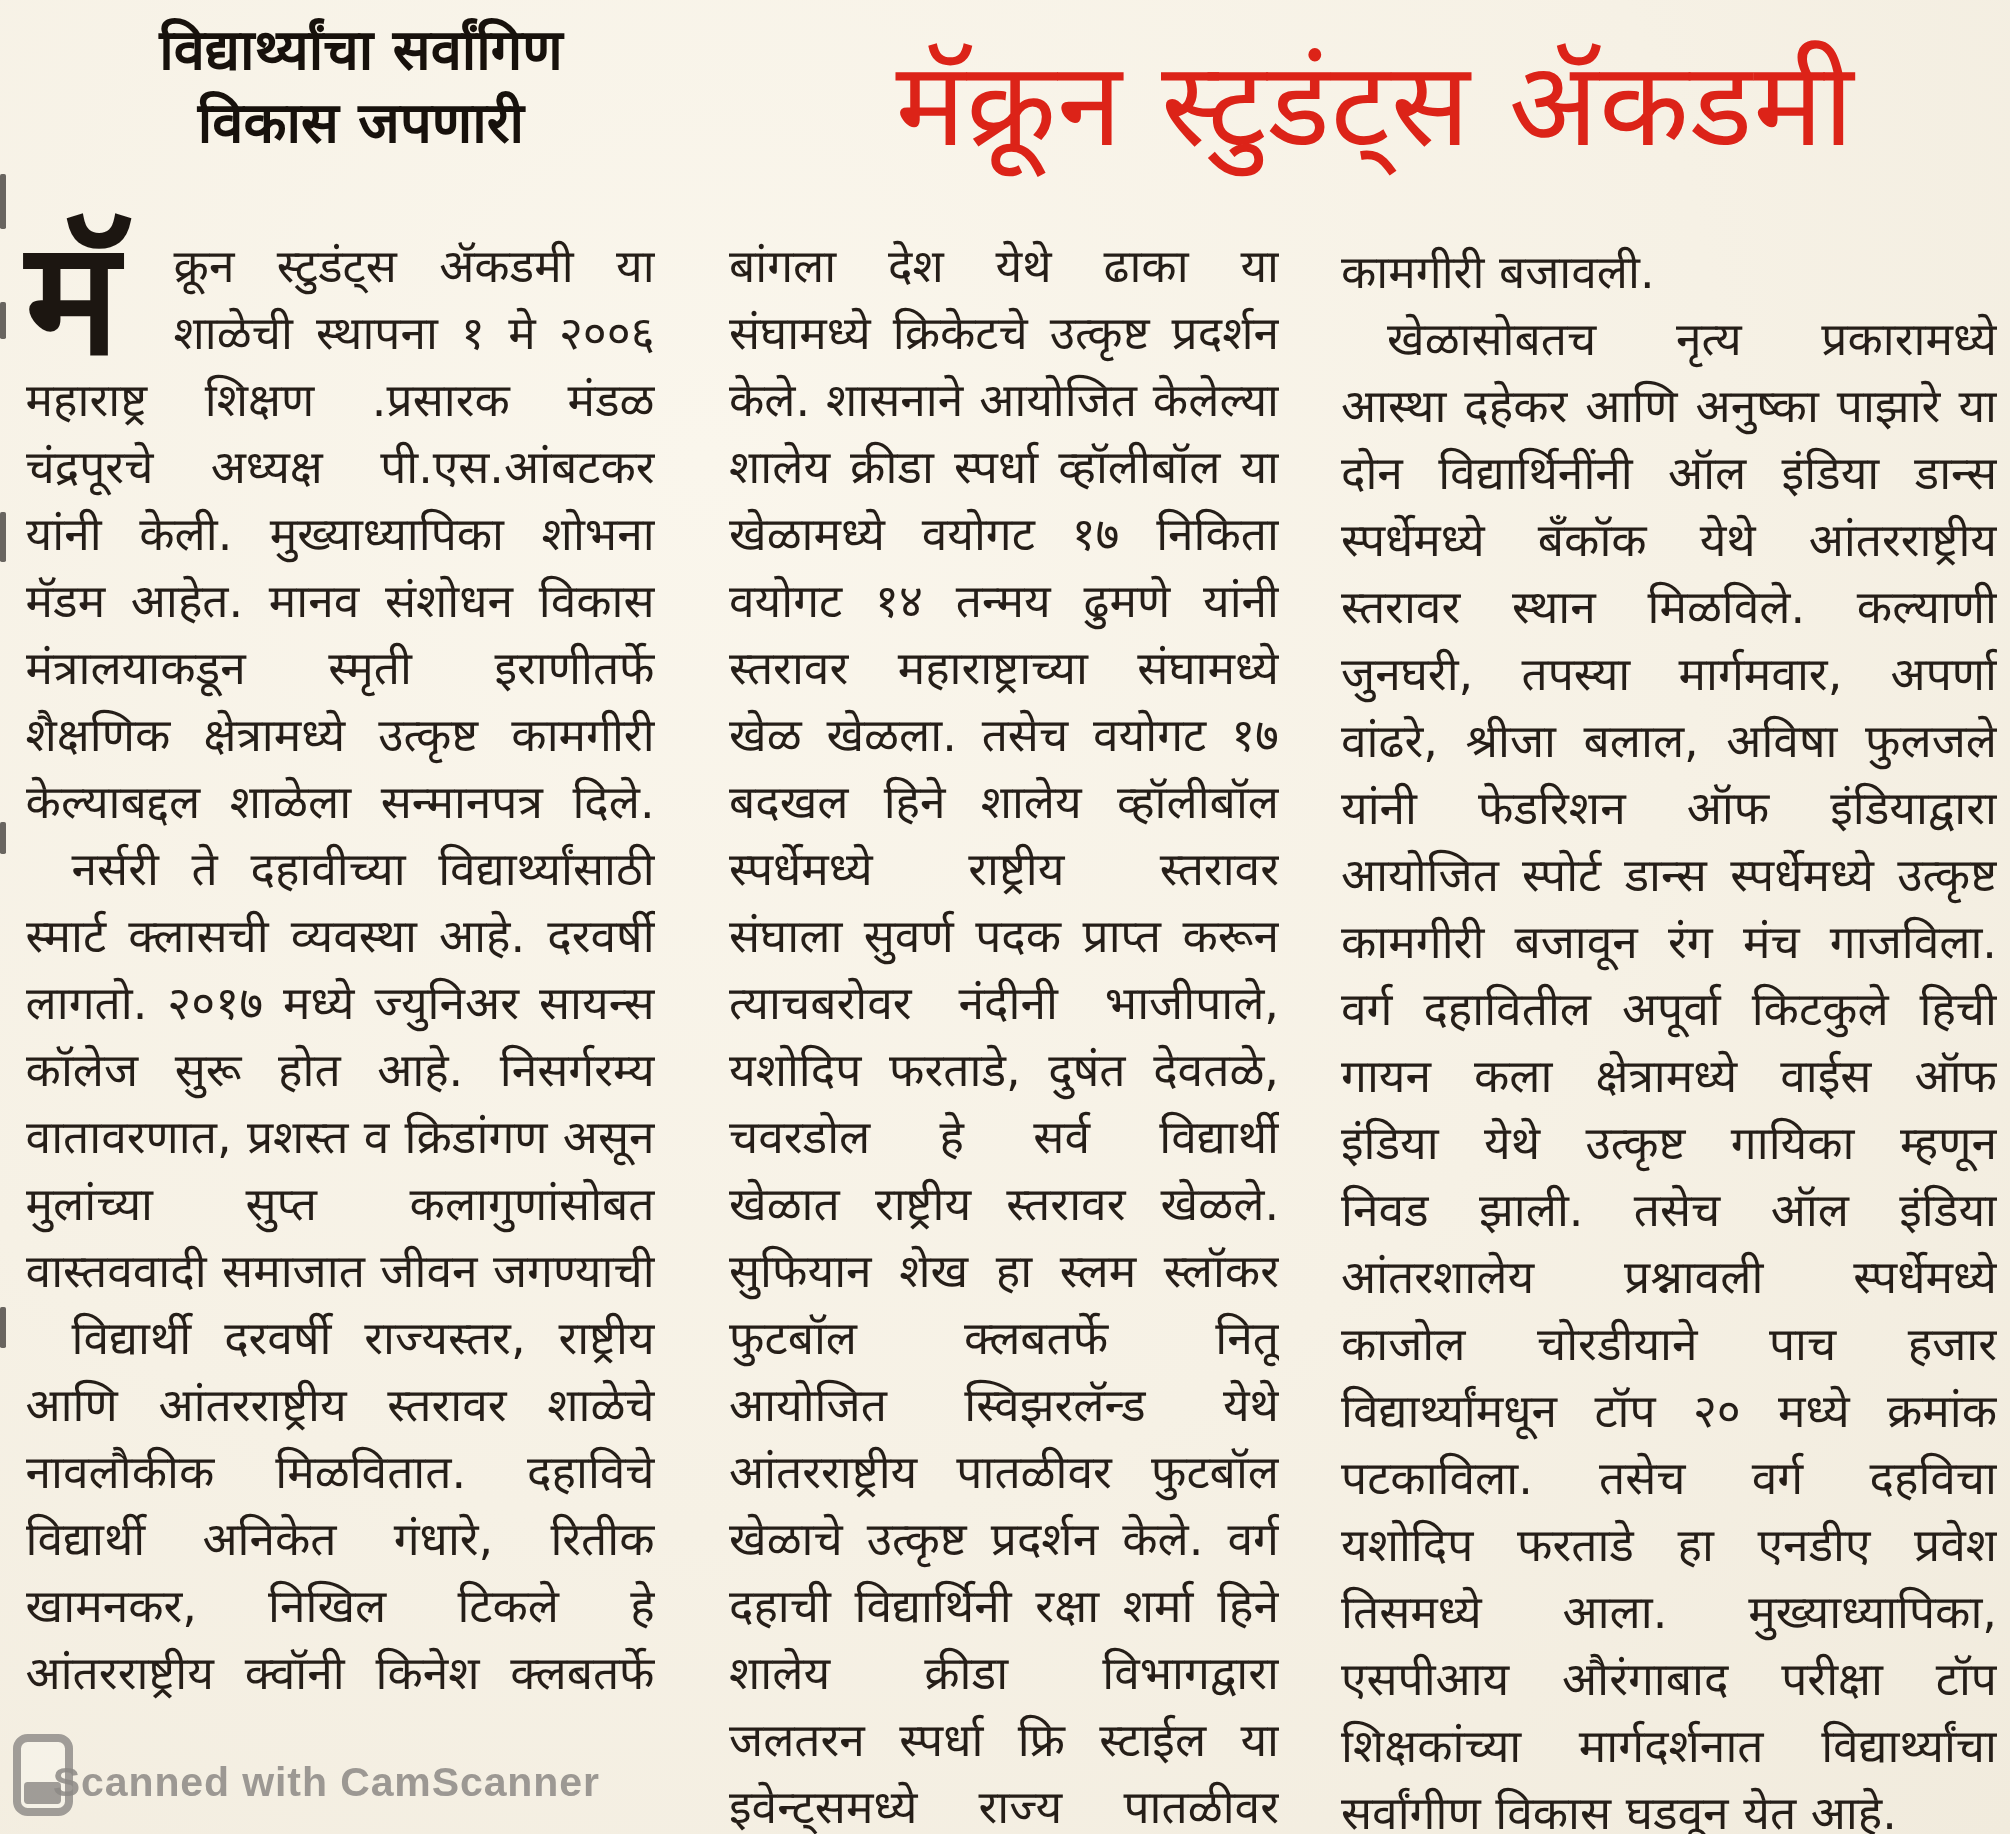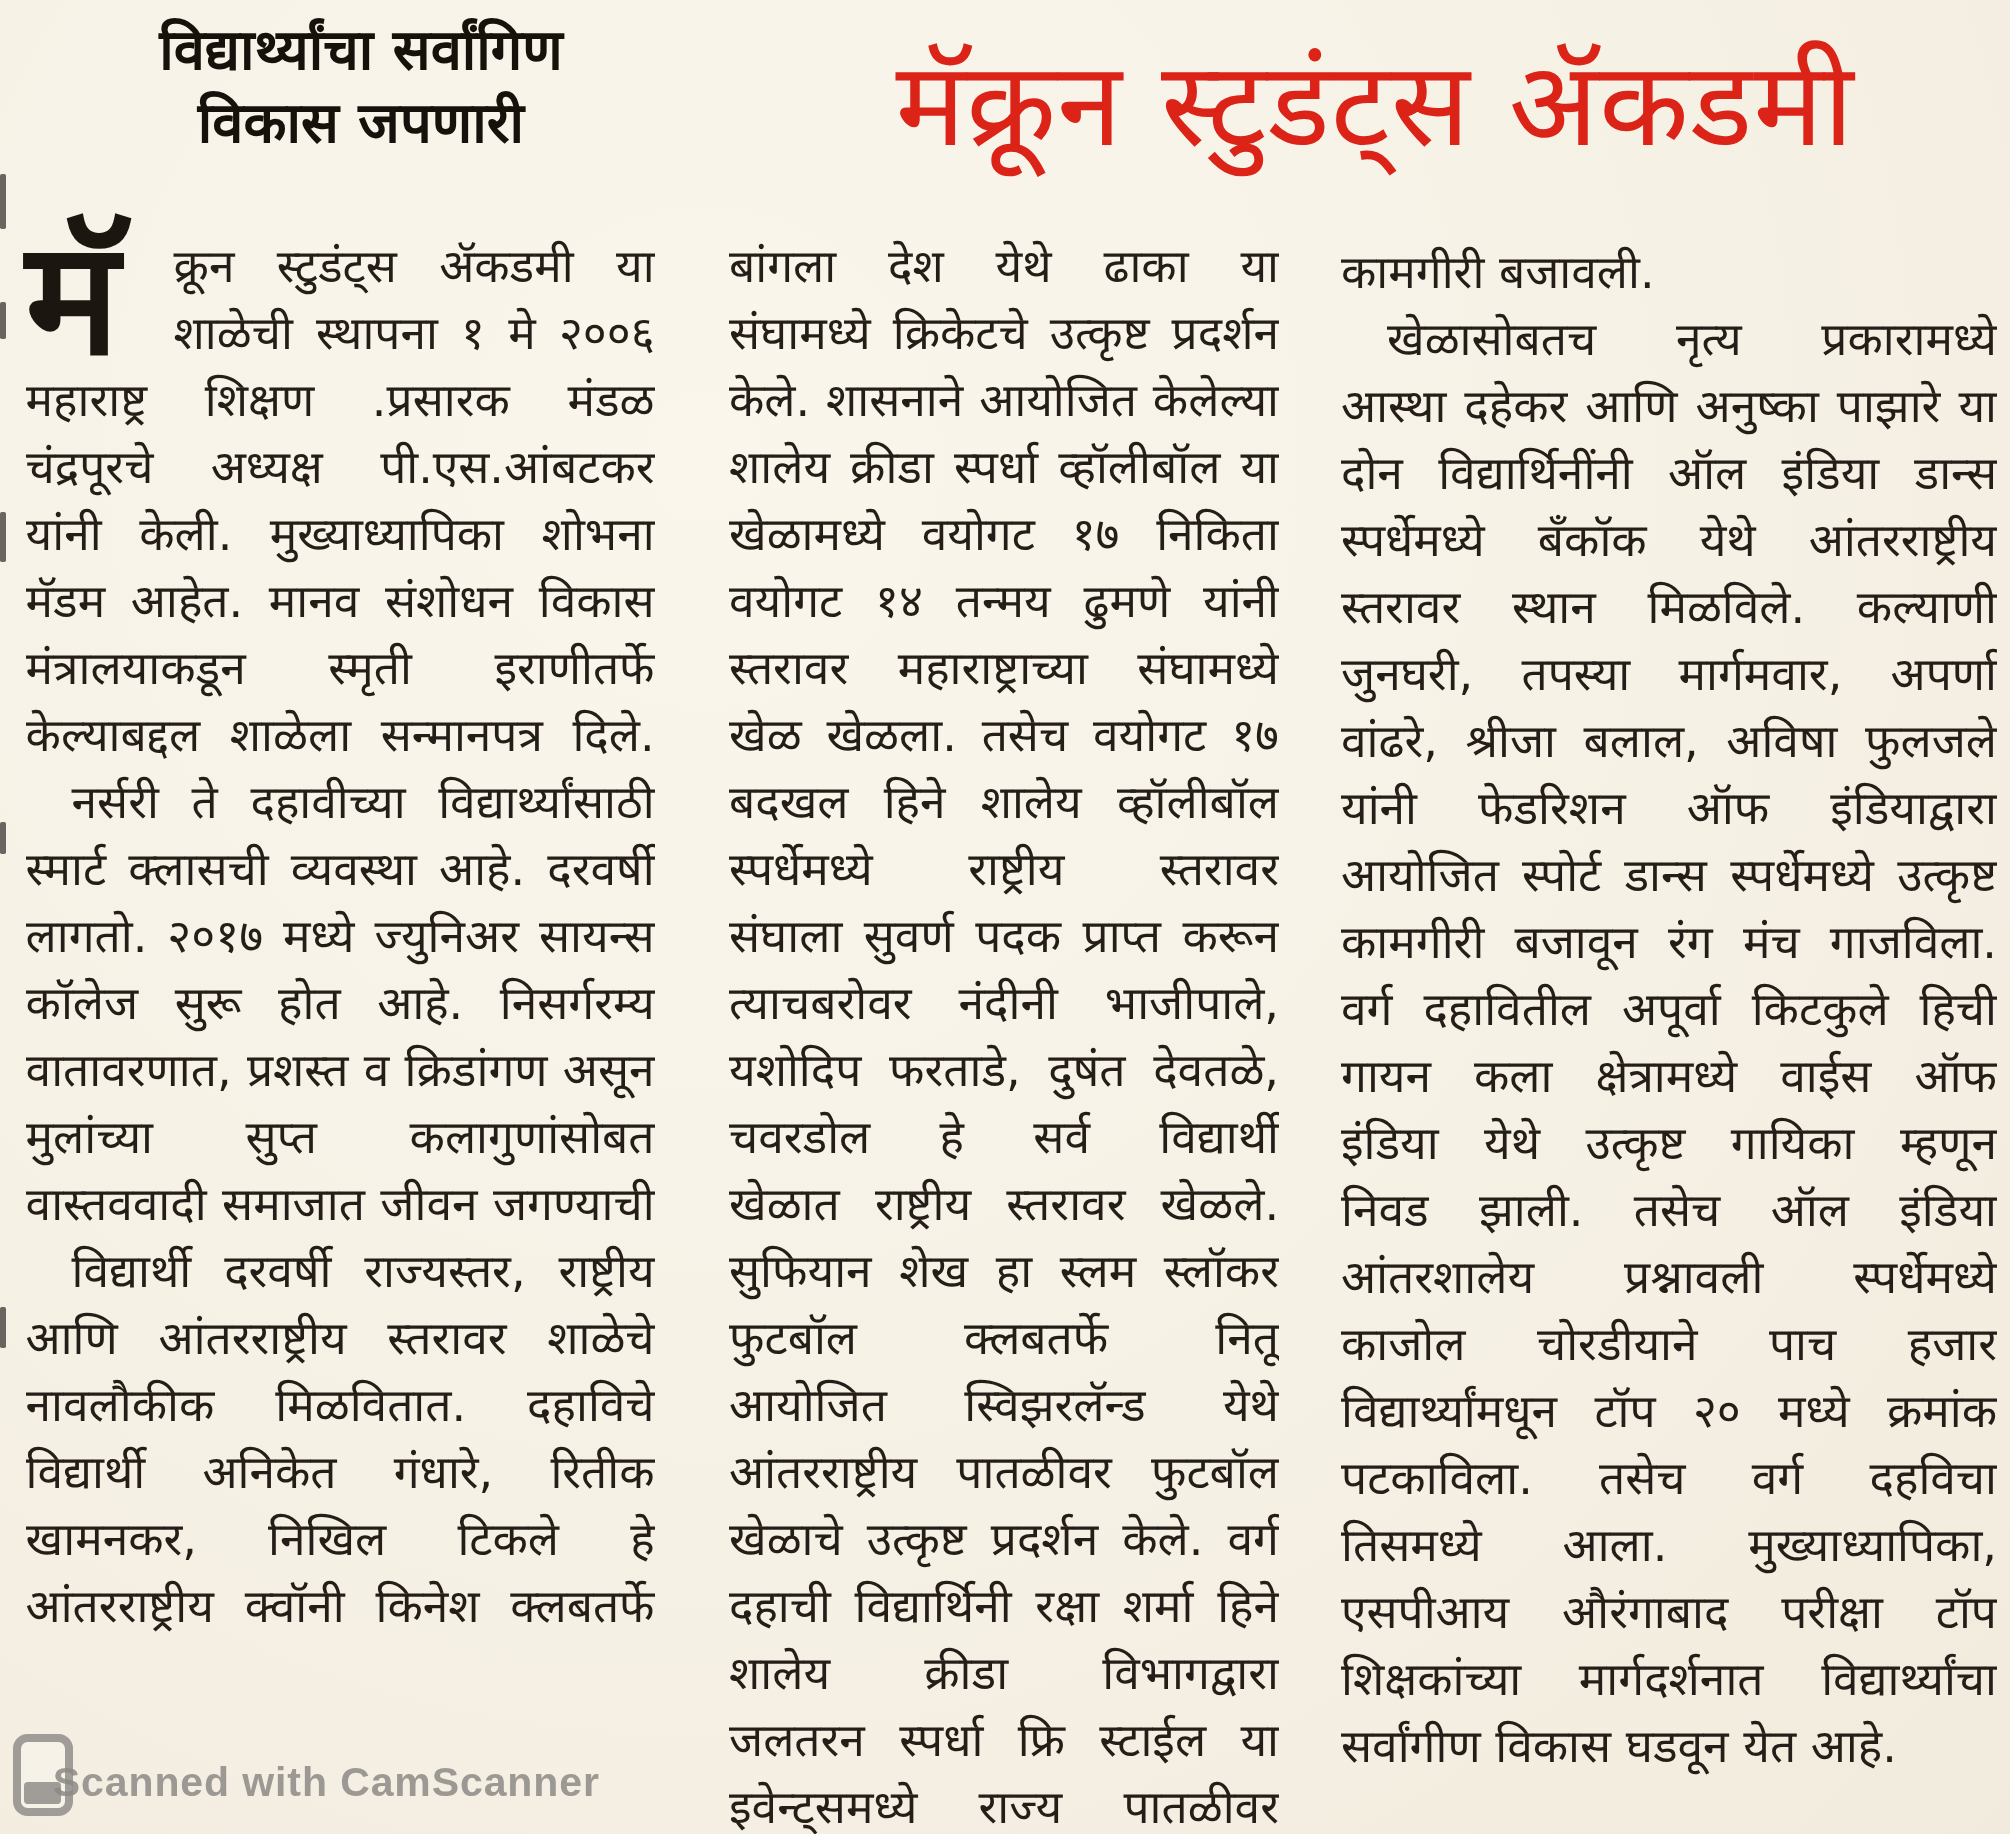--- a/index.html
+++ b/index.html
@@ -89,20 +89,21 @@
   <div class="col col1">
     <span class="dropcap">मॅ</span>
     <div class="lines">
         <div class="line">क्रून स्टुडंट्स ॲकडमी या सीबीएसई</div>
         <div class="line">शाळेची स्थापना १ मे २००६ रोजी</div>
         <div class="line">महाराष्ट्र शिक्षण .प्रसारक मंडळ</div>
         <div class="line">चंद्रपूरचे अध्यक्ष पी.एस.आंबटकर</div>
         <div class="line">यांनी केली. मुख्याध्यापिका शोभना</div>
         <div class="line">मॅडम आहेत. मानव संशोधन विकास</div>
         <div class="line">मंत्रालयाकडून स्मृती इराणीतर्फे</div>
+        <div class="line">शैक्षणिक क्षेत्रामध्ये उत्कृष्ट कामगीरी</div>
         <div class="line">केल्याबद्दल शाळेला सन्मानपत्र दिले.</div>
         <div class="line"> नर्सरी ते दहावीच्या विद्यार्थ्यांसाठी</div>
         <div class="line">स्मार्ट क्लासची व्यवस्था आहे. दरवर्षी</div>
         <div class="line">लागतो. २०१७ मध्ये ज्युनिअर सायन्स</div>
         <div class="line">कॉलेज सुरू होत आहे. निसर्गरम्य</div>
         <div class="line">वातावरणात, प्रशस्त व क्रिडांगण असून</div>
         <div class="line">मुलांच्या सुप्त कलागुणांसोबत</div>
         <div class="line">वास्तववादी समाजात जीवन जगण्याची</div>
         <div class="line"> विद्यार्थी दरवर्षी राज्यस्तर, राष्ट्रीय</div>
         <div class="line">आणि आंतरराष्ट्रीय स्तरावर शाळेचे</div>
@@ -156,20 +157,21 @@
         <div class="line">आयोजित स्पोर्ट डान्स स्पर्धेमध्ये उत्कृष्ट</div>
         <div class="line">कामगीरी बजावून रंग मंच गाजविला.</div>
         <div class="line">वर्ग दहावितील अपूर्वा किटकुले हिची</div>
         <div class="line">गायन कला क्षेत्रामध्ये वाईस ऑफ</div>
         <div class="line">इंडिया येथे उत्कृष्ट गायिका म्हणून</div>
         <div class="line">निवड झाली. तसेच ऑल इंडिया</div>
         <div class="line">आंतरशालेय प्रश्नावली स्पर्धेमध्ये</div>
         <div class="line">काजोल चोरडीयाने पाच हजार</div>
         <div class="line">विद्यार्थ्यांमधून टॉप २० मध्ये क्रमांक</div>
         <div class="line">पटकाविला. तसेच वर्ग दहविचा</div>
+        <div class="line">यशोदिप फरताडे हा एनडीए प्रवेश</div>
         <div class="line">तिसमध्ये आला. मुख्याध्यापिका,</div>
         <div class="line">एसपीआय औरंगाबाद परीक्षा टॉप</div>
         <div class="line">शिक्षकांच्या मार्गदर्शनात विद्यार्थ्यांचा</div>
         <div class="line pend">सर्वांगीण विकास घडवून येत आहे.</div>
       </div>
   </div>
 
   <div class="watermark">
     <span class="cs-logo">
         <span class="cs-bar"></span>

